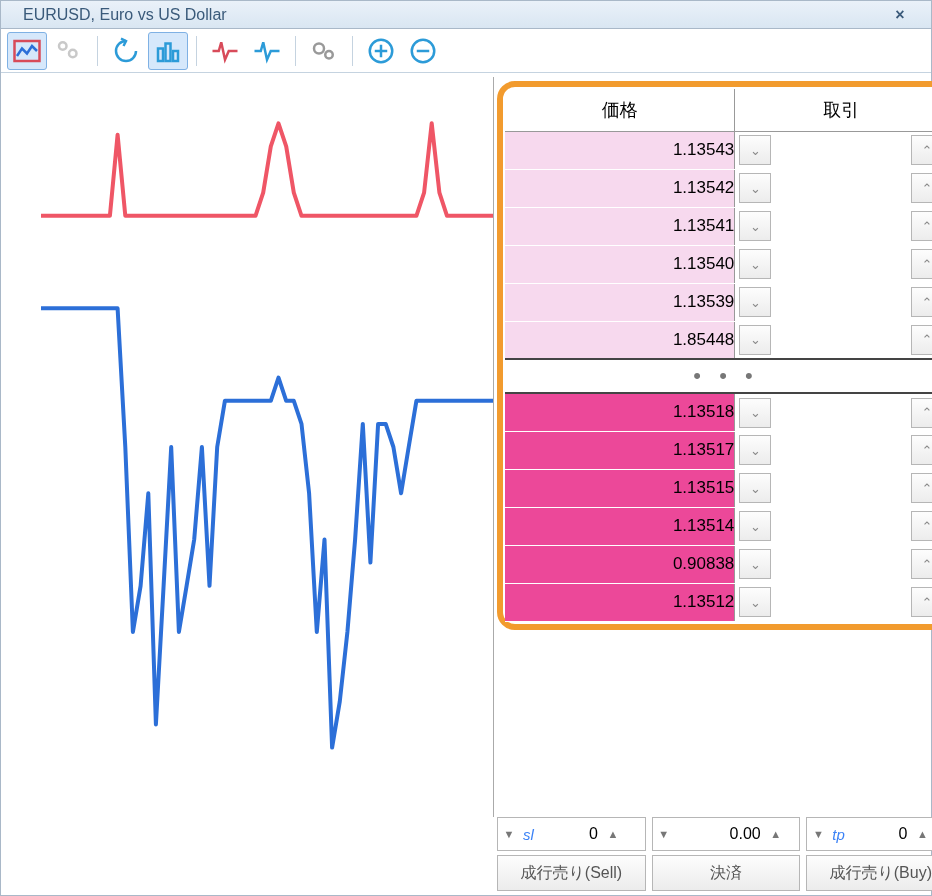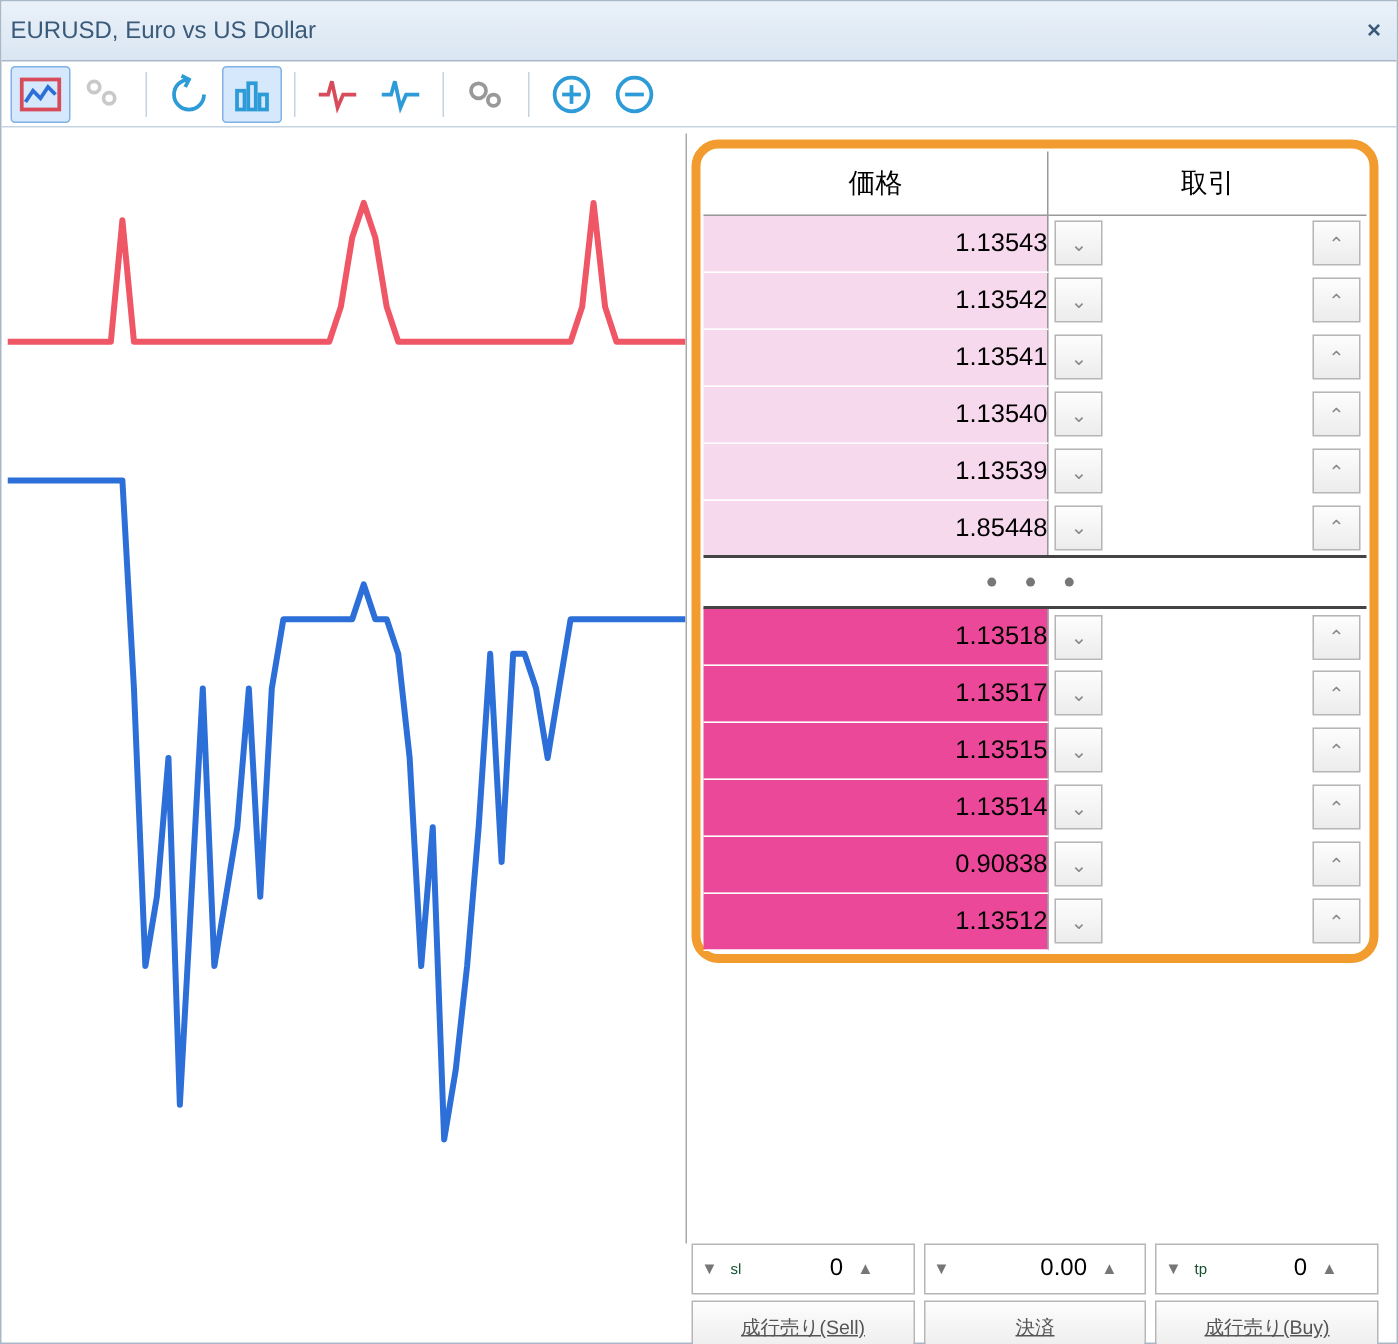--- a/index.html
+++ b/index.html
@@ -1,48 +1,48 @@
 <!DOCTYPE html>
 <html><head>
 <meta charset="utf-8">
 <style>
 * { box-sizing: border-box; margin: 0; padding: 0; }
 body { font-family: "Meiryo", "MS PGothic", Arial, sans-serif; font-size: 14px; background: #fff; }
 .window { width: 932px; height: 896px; border: 1px solid #a9b8c8; position: relative; background: #fff; }
-.titlebar { height: 40px; background: linear-gradient(#eaf1f9, #d9e6f2); border-bottom: 1px solid #a9b8c8; display: flex; align-items: center; padding: 0 6px; color: #3a5a7a; font-size: 16px; }
+.titlebar { height: 28px; background: linear-gradient(#eaf1f9, #d9e6f2); border-bottom: 1px solid #a9b8c8; display: flex; align-items: center; padding: 0 22px; color: #3a5a7a; font-size: 16px; }
 .titlebar .title { flex: 1; }
 .titlebar .close { width: 18px; text-align: center; color: #3a5a7a; cursor: pointer; font-weight: bold; }
 .toolbar { height: 44px; border-bottom: 1px solid #c5d3e0; display: flex; align-items: center; padding: 2px 6px; gap: 2px; }
 .tbtn { width: 40px; height: 38px; display: flex; align-items: center; justify-content: center; border: 1px solid transparent; border-radius: 3px; cursor: pointer; }
 .tbtn.active { background: #d6e8fb; border-color: #7fb1e4; }
 .tbtn.disabled { opacity: .45; cursor: default; }
 .tsep { width: 1px; height: 30px; background: #c5d3e0; margin: 0 6px; }
-.content { position: relative; height: calc(100% - 26px - 44px); }
+.content { position: relative; height: calc(100% - 26px - 44px); margin-left: 36px; }
 .chart-area { position: absolute; left: 4px; top: 4px; width: 452px; height: 740px; }
 .dom-wrap { position: absolute; left: 460px; top: 8px; width: 458px; border: 6px solid #f29b2e; border-radius: 18px; padding: 2px; background: #fff; }
 .dom-table { width: 100%; border-collapse: collapse; }
 .dom-table th { font-weight: normal; font-size: 18px; height: 42px; border-bottom: 1px solid #999; }
 .dom-table th:first-child { width: 52%; border-right: 1px solid #999; }
 .dom-row td { height: 38px; text-align: right; font-size: 17px; }
 .dom-row.ask td.price { background: #f7d9ee; }
 .dom-row.bid td.price { background: #ec4899; }
 .dom-row td.price { border-right: 1px solid #999; border-bottom: 1px solid #fff; }
 .dom-row td.trade { padding: 0 4px; }
 .trade-cell { display: flex; align-items: center; gap: 4px; height: 100%; }
 .mini-btn { width: 32px; height: 30px; border: 1px solid #b6b6b6; background: linear-gradient(#fdfdfd, #ececec); display: flex; align-items: center; justify-content: center; cursor: pointer; color: #8a8a8a; font-size: 13px; }
 .trade-spacer { flex: 1; }
 .spread-row td { height: 34px; text-align: center; border-top: 2px solid #444; border-bottom: 2px solid #444; color: #777; font-size: 22px; letter-spacing: 6px; }
 .bottom-bar { position: absolute; left: 460px; bottom: 6px; width: 458px; }
 .order-row { display: flex; gap: 6px; margin-bottom: 4px; }
 .spin { display: flex; align-items: center; border: 1px solid #b6b6b6; height: 34px; background: #fff; }
 .spin .arrow { width: 22px; text-align: center; color: #777; cursor: pointer; font-size: 11px; }
 .spin input { border: none; width: 62px; text-align: right; font-size: 16px; padding-right: 4px; outline: none; background: transparent; }
-.spin .ph { color: #14532d; font-size: 10px; padding-left: 3px; width: 20px; }
+.spin .ph { color: #3b82f6; font-size: 15px; padding-left: 3px; width: 20px; font-style: italic; }
 .exec-row { display: flex; gap: 6px; }
-.exec-btn { flex: 1; height: 36px; border: 1px solid #b6b6b6; background: linear-gradient(#fdfdfd, #ececec); display: flex; align-items: center; justify-content: center; font-size: 13px; cursor: pointer; color: #555; white-space: nowrap; text-decoration: underline; }
+.exec-btn { flex: 1; height: 36px; border: 1px solid #b6b6b6; background: linear-gradient(#fdfdfd, #ececec); display: flex; align-items: center; justify-content: center; font-size: 16px; cursor: pointer; color: #555; white-space: nowrap; }
 .axis-border { position: absolute; left: 456px; top: 4px; bottom: 80px; width: 1px; background: #aaa; }
 svg.ico { width: 30px; height: 30px; }
 </style>
 </head>
 <body>
 
 <div class="window">
   <div class="titlebar">
     <span class="title">EURUSD, Euro vs US Dollar</span>
     <span class="close">×</span>

